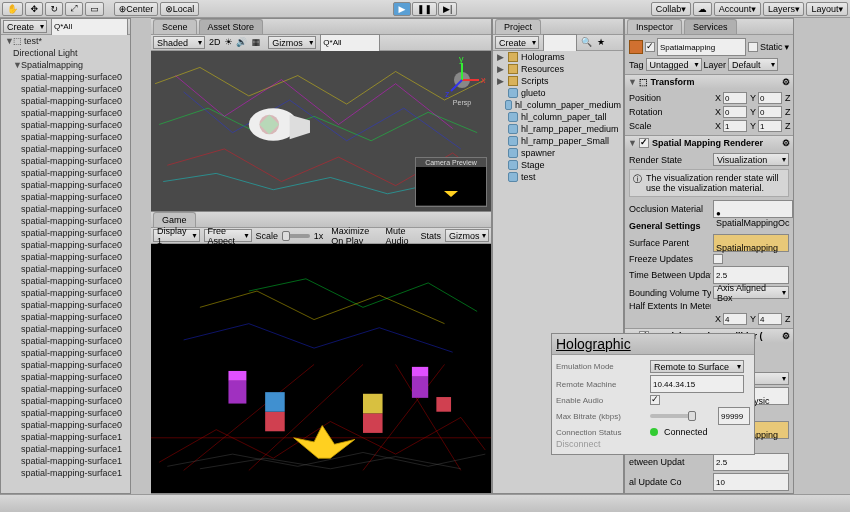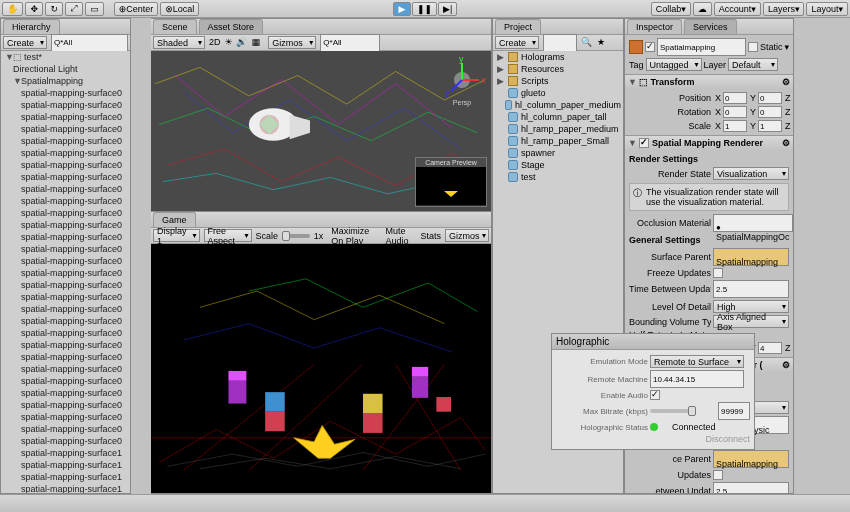--- a/index.html
+++ b/index.html
@@ -30,34 +30,34 @@
 .project-list { flex: 1; overflow: hidden; background: #cfcfcf; }
 .pitem { padding: 1px 2px 1px 4px; white-space: nowrap; display: flex; align-items: center; gap: 3px; cursor: pointer; }
 .pitem .ico { width: 10px; height: 10px; background: #d9b25a; border: 1px solid #9a7a2a; }
 .pitem .ico.unity { background: #8ab8d8; border-color: #5a88a8; border-radius: 2px; }
 .inspector { width: 170px; }
 .inspector-body { flex: 1; overflow: hidden; background: #c2c2c2; }
 .comp { border-bottom: 1px solid #999; }
 .comp-header { background: linear-gradient(#d8d8d8,#c2c2c2); padding: 2px 3px; display: flex; align-items: center; gap: 3px; font-weight: bold; }
 .comp-body { padding: 2px 4px; }
 .row { display: flex; align-items: center; padding: 1px 0; gap: 2px; }
-.row .lbl { flex: 0 0 82px; white-space: nowrap; overflow: hidden; text-align: right; }
+.row .lbl { flex: 0 0 82px; white-space: nowrap; overflow: hidden; }
 .xyz { display: flex; gap: 1px; flex: 1; }
 .xyz .f { display: flex; align-items: center; }
 .xyz .f span { padding: 0 2px; }
 .xyz .f input { width: 24px; height: 12px; border: 1px solid #888; background: #eee; font-size: 8px; padding: 0 1px; }
 .field { height: 12px; border: 1px solid #888; background: #eee; font-size: 8px; padding: 8px 2px; width: 100%; }
 .dropdown { height: 13px; border: 1px solid #888; background: linear-gradient(#e8e8e8,#d0d0d0); font-size: 8px; padding: 0 12px 0 3px; width: 100%; position: relative; display: inline-flex; align-items: center; }
 .dropdown:after { content: '▾'; position: absolute; right: 2px; }
 .chk { width: 10px; height: 10px; border: 1px solid #888; background: #eee; display: inline-block; position: relative; }
 .chk.on:after { content: '✓'; position: absolute; top: -2px; left: 0; font-size: 9px; }
 .subheader { font-weight: bold; padding: 2px 0; }
 .info-box { background: #d5d5d5; border: 1px solid #aaa; padding: 3px; margin: 2px 0; display: flex; gap: 4px; font-size: 8px; }
 .holographic { position: absolute; left: 551px; top: 333px; width: 204px; background: #e4e4e4; border: 1px solid #888; z-index: 10; }
-.holographic-header { background: linear-gradient(#d0d0d0,#b8b8b8); padding: 2px 4px; font-size: 10px; border-bottom: 1px solid #999; }
+.holographic-header { background: linear-gradient(#d0d0d0,#b8b8b8); padding: 2px 4px; font-size: 14px; border-bottom: 1px solid #999; text-decoration: underline; }
 .holographic-body { padding: 4px; }
 .holographic .row .lbl { flex: 0 0 92px; color: #666; font-size: 8px; }
 .foldout { display: inline-block; width: 8px; color: #555; }
 .gizmo { position: absolute; top: 4px; right: 4px; width: 50px; height: 50px; }
 .prev { position: absolute; right: 4px; bottom: 4px; width: 72px; height: 50px; background: #2a2a2a; border: 1px solid #777; }
 .prev-lbl { background: rgba(80,80,80,.9); color: #ddd; font-size: 7px; padding: 1px 2px; text-align: center; }
 .statusbar { height: 18px; background: linear-gradient(#d8d8d8,#c0c0c0); border-top: 1px solid #999; }
 svg { display: block; }
 </style>
 </head>
@@ -82,23 +82,20 @@
   <div class="btn"><span>Collab</span> ▾</div>
   <div class="btn">☁</div>
   <div class="btn"><span>Account</span> ▾</div>
   <div class="btn"><span>Layers</span> ▾</div>
   <div class="btn"><span>Layout</span> ▾</div>
 </div>
 
 <div class="main">
 
   <div class="panel hierarchy">
-    <div class="panel-tabs">
-        <div class="tab"><span>Hierarchy</span></div>
-      </div>
     <div class="panel-toolbar">
       <div class="dropdown" style="width:44px">
           <span>Create</span>
         </div>
       <input class="field" value="Q*All" style="">
     </div>
     <div class="hierarchy-list" id="hlist">
         <div class="hitem"><span class="foldout">▼</span>⬚ test*</div>
         <div class="hitem l1">Directional Light</div>
         <div class="hitem l1"><span class="foldout">▼</span>Spatialmapping</div>
@@ -379,21 +376,20 @@
 
       <div class="comp">
         <div class="comp-header">
             <span class="foldout">▼</span>
             <span class="chk on"></span>
             <span>Spatial Mapping Renderer</span>
             <span style="flex:1"></span>
             <span>⚙</span>
           </div>
         <div class="comp-body">
-          <div class="subheader">Render Settings</div>
           <div class="row">
               <span class="lbl">Render State</span>
               <div class="dropdown">
                 <span>Visualization</span>
               </div>
             </div>
           <div class="info-box">
               <span>ⓘ</span>
               <span>The visualization render state will use the visualization material.</span>
             </div>
@@ -406,26 +402,20 @@
               <span class="lbl">Surface Parent</span>
               <div class="field" style="background:#e8c878"><span>Spatialmapping</span></div>
             </div>
           <div class="row">
               <span class="lbl">Freeze Updates</span>
               <span class="chk"></span>
             </div>
           <div class="row">
               <span class="lbl">Time Between Updat</span>
               <input class="field" value="2.5" style="">
-            </div>
-          <div class="row">
-              <span class="lbl">Level Of Detail</span>
-              <div class="dropdown">
-                <span>High</span>
-              </div>
             </div>
           <div class="row">
               <span class="lbl">Bounding Volume Ty</span>
               <div class="dropdown">
                 <span>Axis Aligned Box</span>
               </div>
             </div>
           <div class="row">
               <span class="lbl">Half Extents In Meters</span>
             </div>
@@ -516,21 +506,21 @@
         <span class="chk on"></span>
       </div>
     <div class="row">
         <span class="lbl">Max Bitrate (kbps)</span>
         <div style="flex:1;height:4px;background:#bbb;border-radius:2px;position:relative">
           <div style="position:absolute;right:0;top:-3px;width:8px;height:10px;background:#ddd;border:1px solid #777;border-radius:2px"></div>
         </div>
         <input class="field" style="width: 32px; margin-left: 20px;" value="99999">
       </div>
     <div class="row">
-        <span class="lbl">Holographic Status</span>
+        <span class="lbl">Connection Status</span>
         <span style="width:8px;height:8px;background:#3c3;border-radius:50%;display:inline-block"></span>
-        <span style="margin-left:12px">Connected</span>
-      </div>
-    <div class="row" style="justify-content:flex-end">
+        <span style="margin-left:4px">Connected</span>
+      </div>
+    <div class="row" style="justify-content:flex-start">
         <span style="color:#999">Disconnect</span>
       </div>
   </div>
 </div>
 
 </body></html>

